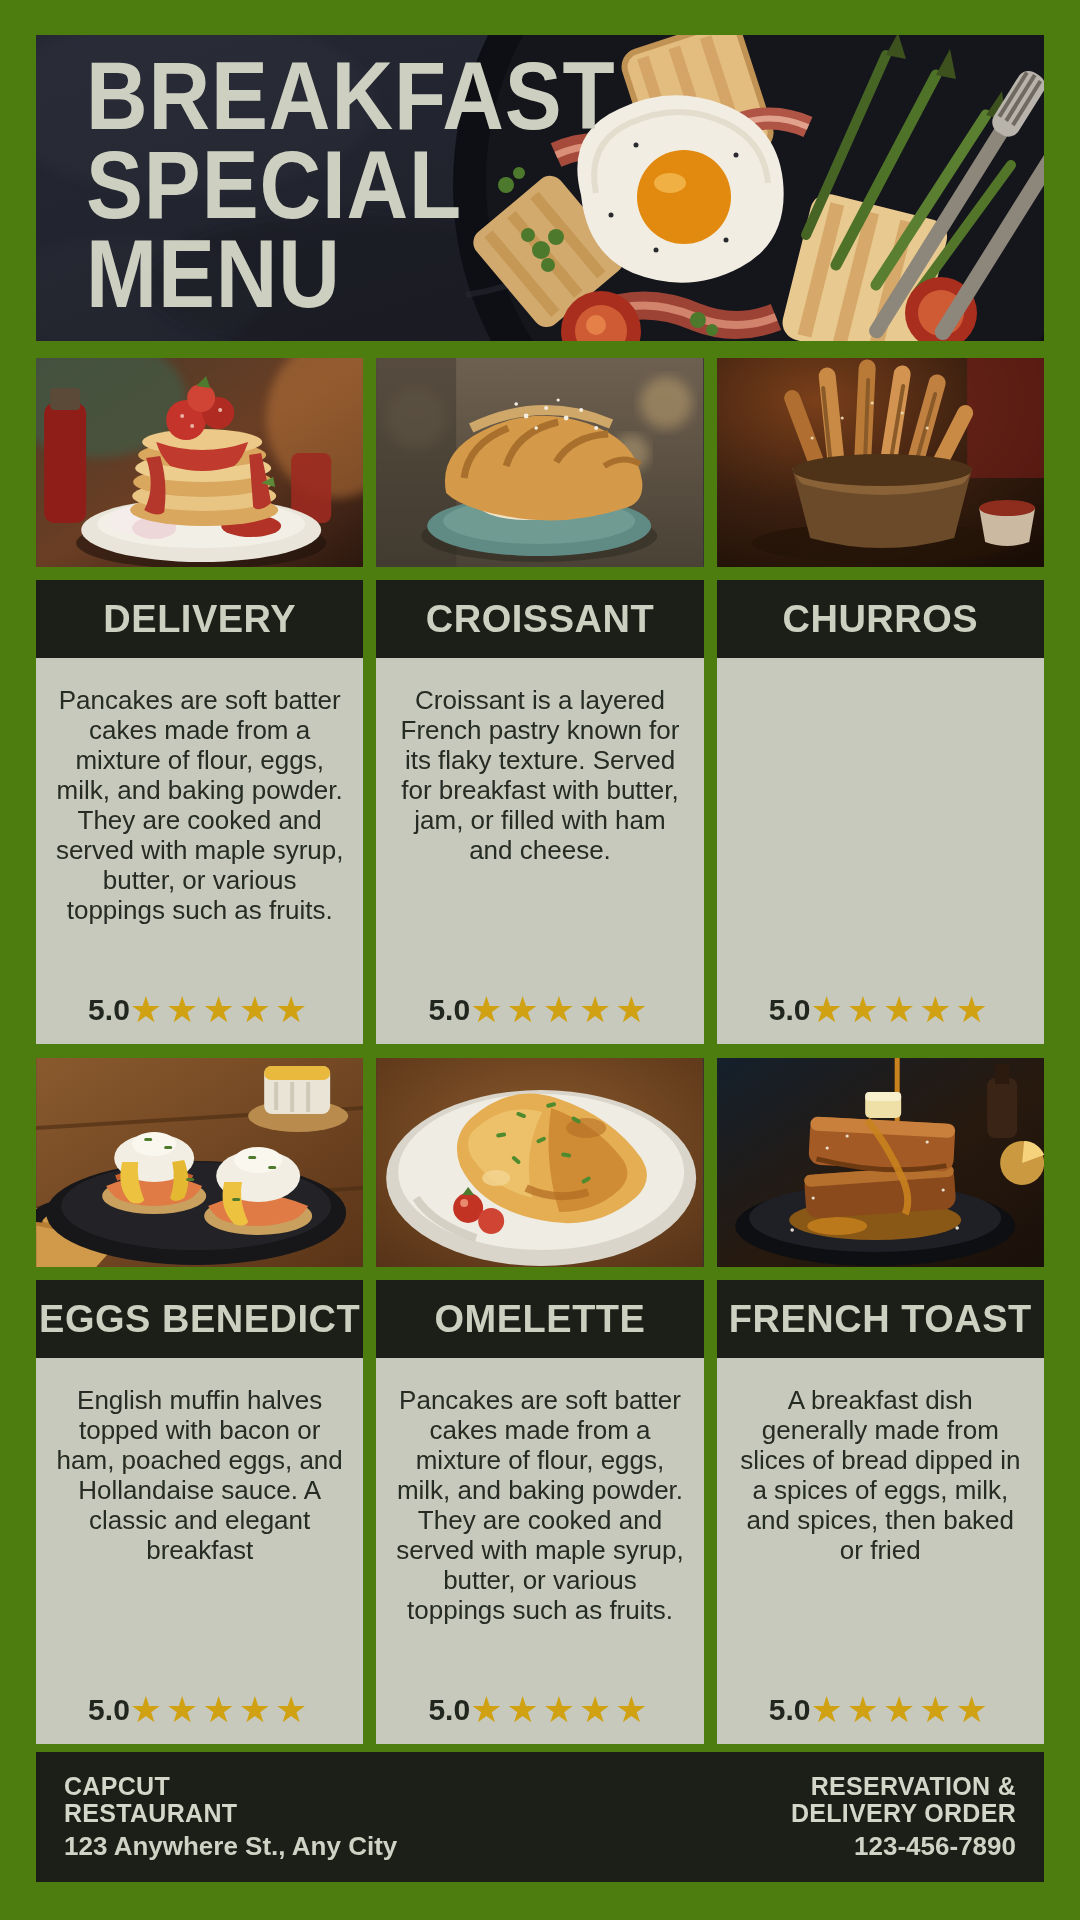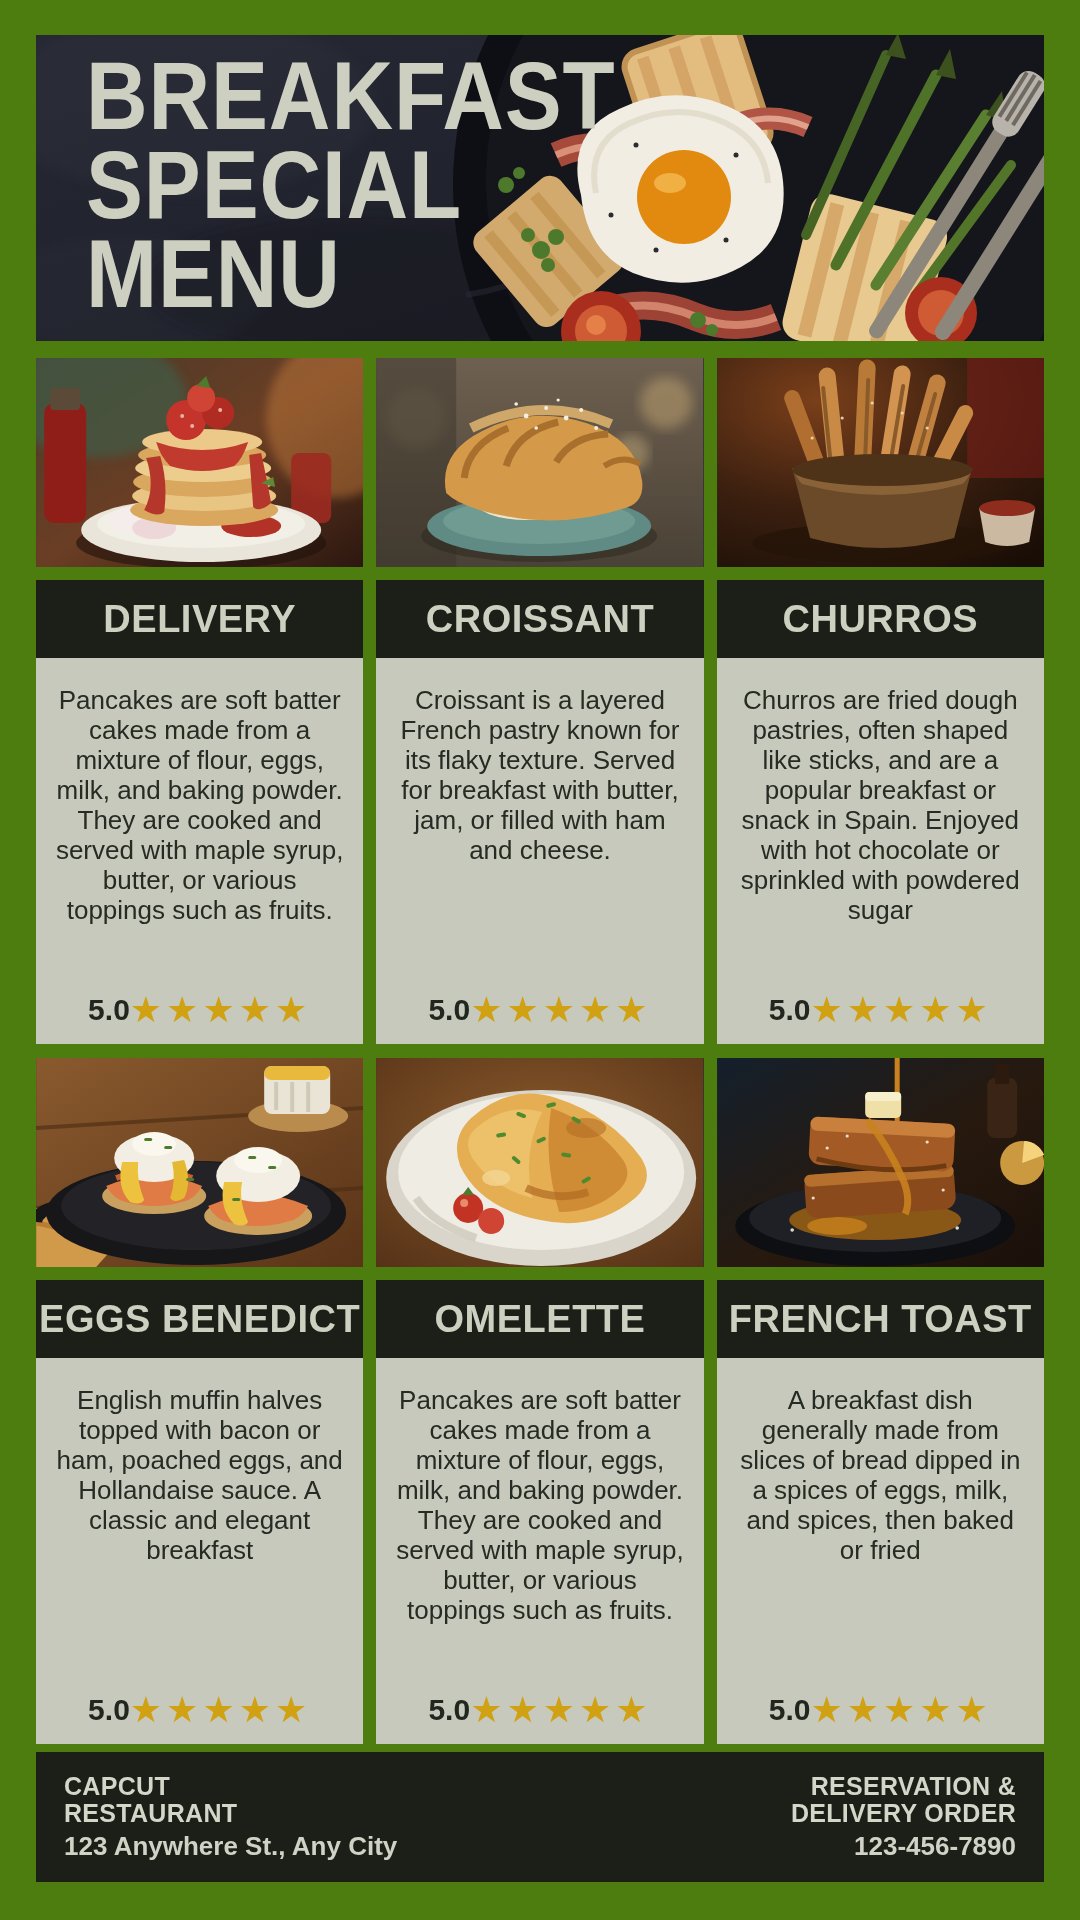--- a/index.html
+++ b/index.html
@@ -334,21 +334,20 @@
             <span class="rating-num">5.0</span>
             <span class="stars">★★★★★</span>
           </div>
         </div>
       </div>
       <div class="card">
         <div class="card-title">
           <span>CHURROS</span>
         </div>
         <div class="card-body">
-          <div class="card-desc">Churros are fried dough pastries, often shaped like sticks, and are a popular breakfast or snack in Spain. Enjoyed with hot chocolate or sprinkled with powdered sugar</div>
           <div class="rating">
             <span class="rating-num">5.0</span>
             <span class="stars">★★★★★</span>
           </div>
         </div>
       </div>
     </div>
 
     <div class="row3 tiles2">
 

